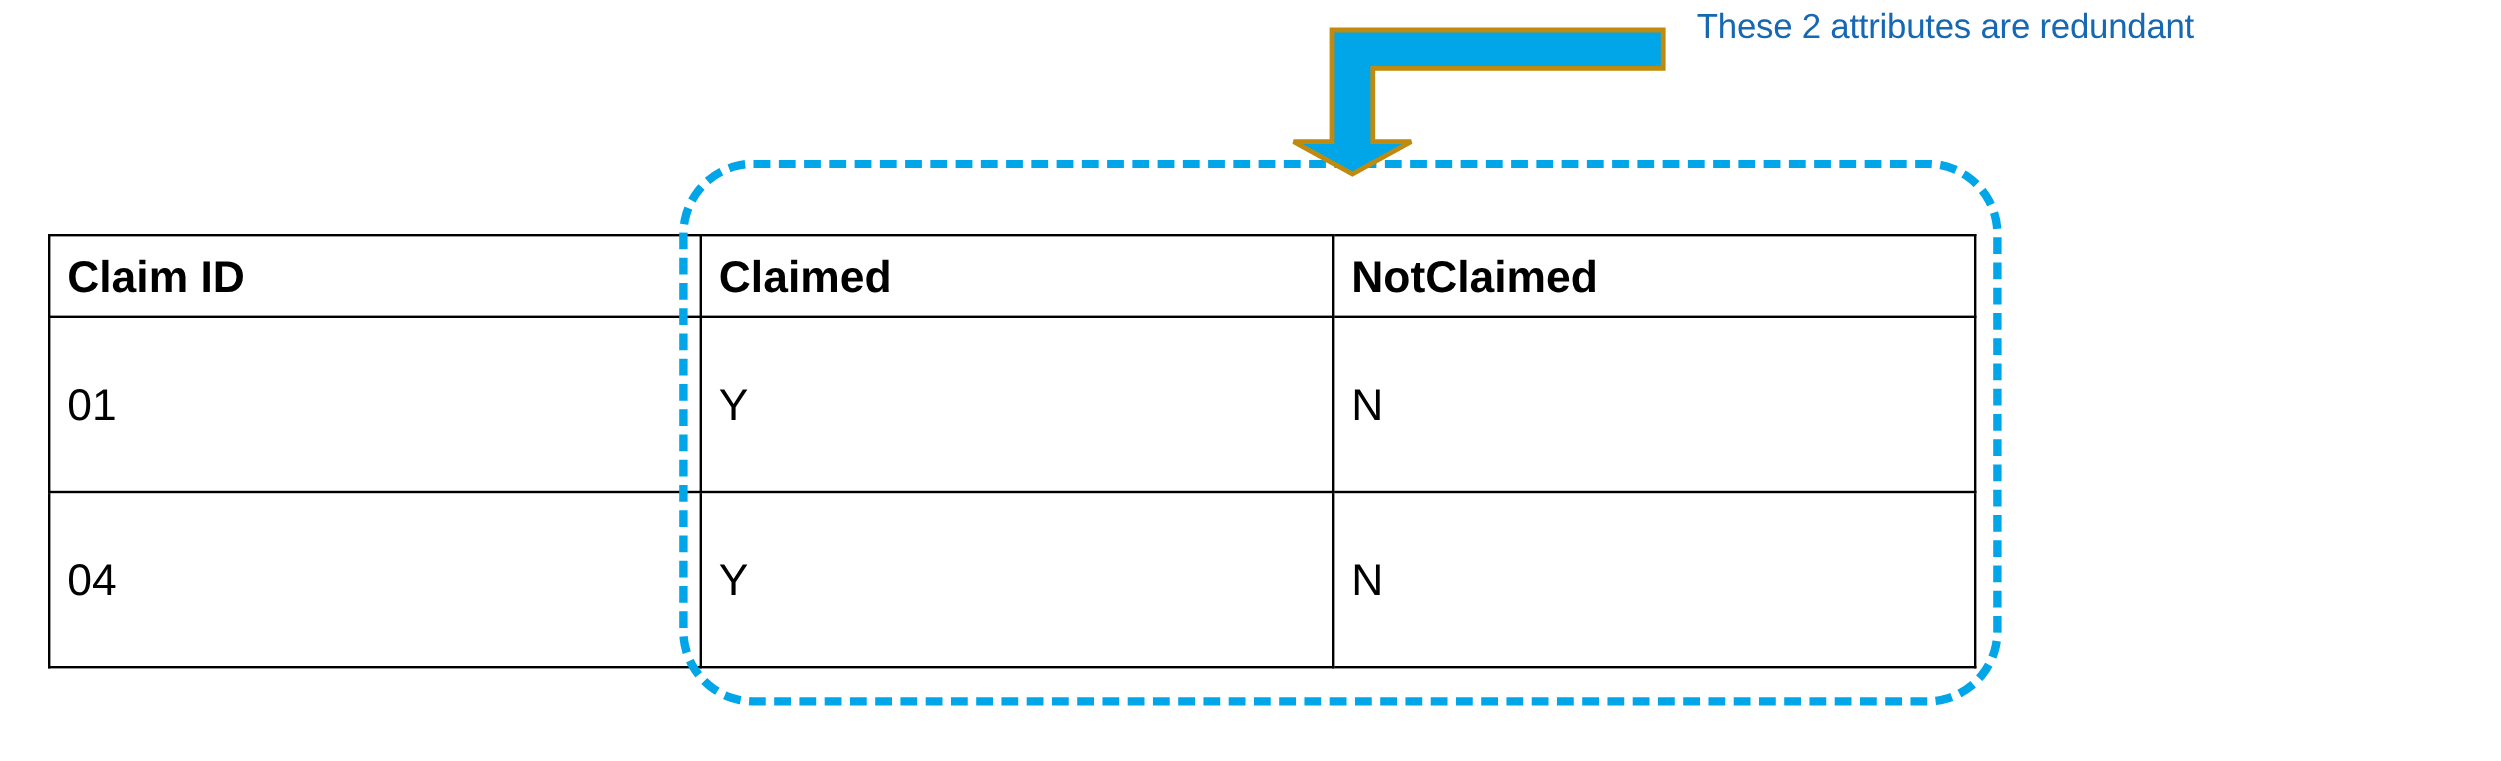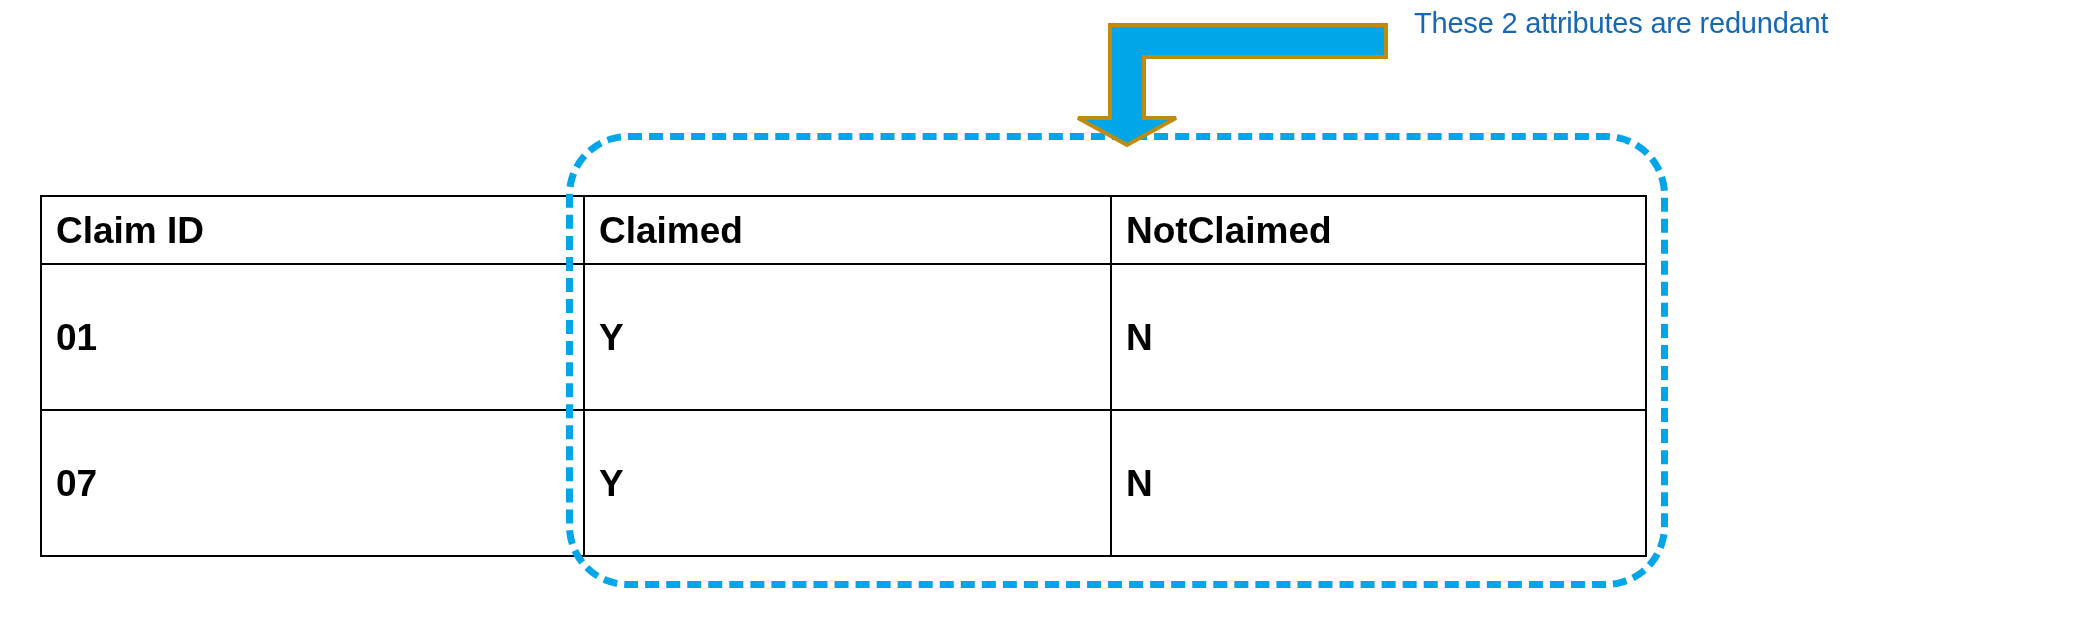--- a/index.html
+++ b/index.html
@@ -41,21 +41,21 @@
   }
   .data-table th {
     height: 66px;
     font-size: 37px;
     font-weight: bold;
     line-height: 1;
   }
   .data-table td {
     height: 73px;
     font-size: 37px;
-    font-weight: bold;
+    font-weight: normal;
     line-height: 1;
   }
   .col-id     { width: 543px; }
   .col-claim  { width: 527px; }
   .col-notcl  { width: 535px; }
 
   
   .highlight-box {
     position: absolute;
     left: 566px;
@@ -109,21 +109,21 @@
         <th>NotClaimed</th>
       </tr>
     </thead>
     <tbody>
       <tr>
         <td>01</td>
         <td>Y</td>
         <td>N</td>
       </tr>
       <tr>
-        <td>07</td>
+        <td>04</td>
         <td>Y</td>
         <td>N</td>
       </tr>
     </tbody>
   </table>
 
   <div class="highlight-box"></div>
 
   <svg class="elbow-arrow" viewBox="0 0 330 140" xmlns="http://www.w3.org/2000/svg">
     <path d="M 316 7

